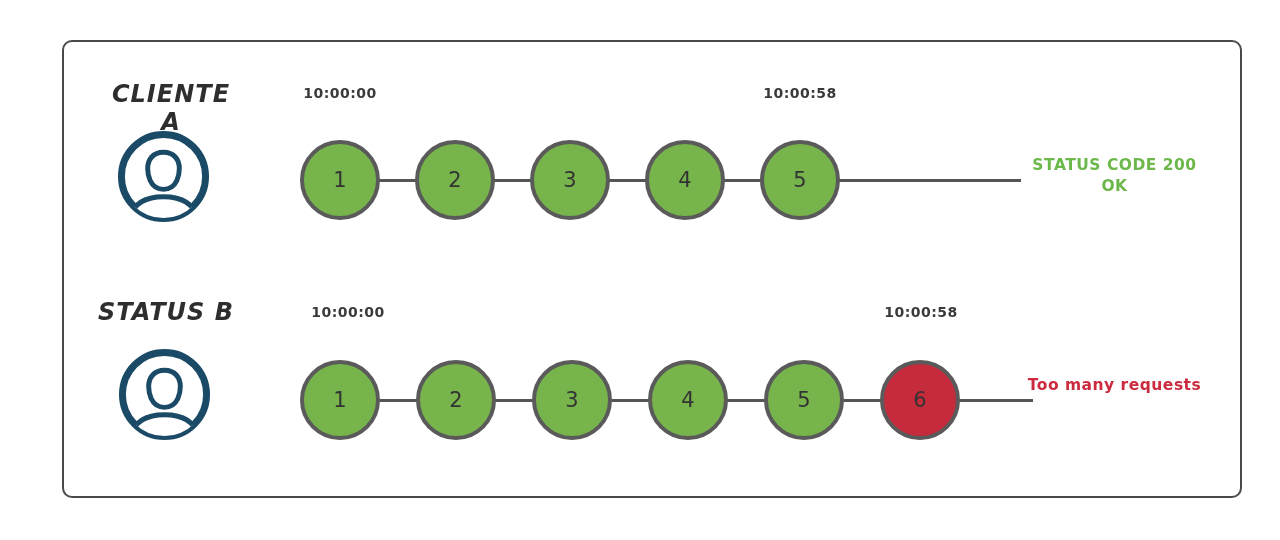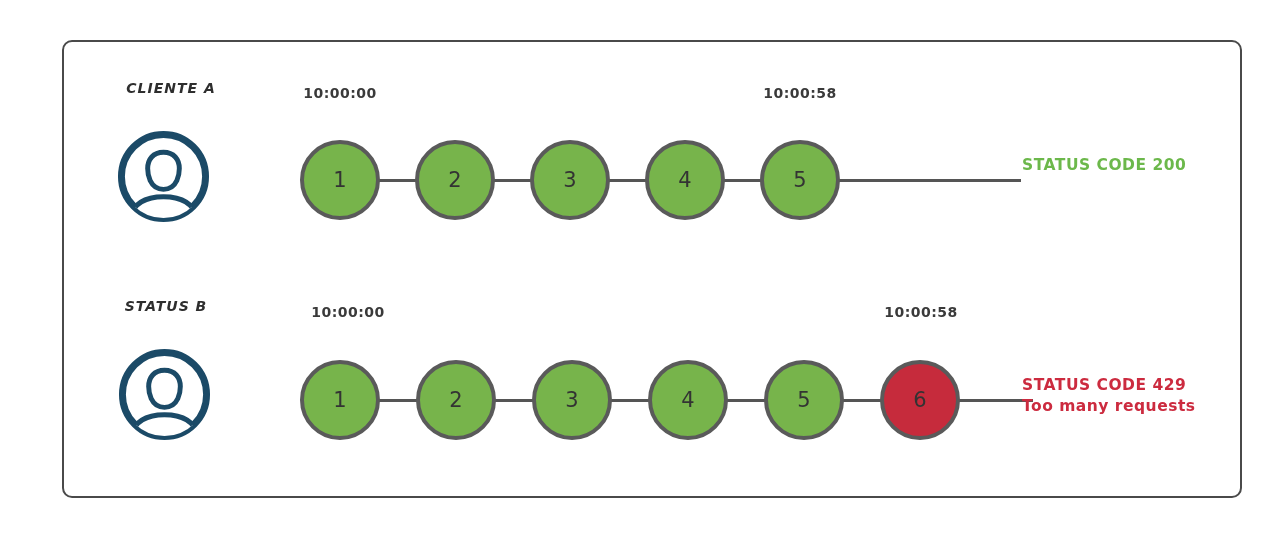--- a/index.html
+++ b/index.html
@@ -15,21 +15,21 @@
     width: 1180px; height: 458px;
     box-sizing: border-box;
     border: 2px solid var(--frame-border);
     border-radius: 10px;
     background: #ffffff;
   }
   .client-label {
     position: absolute;
     width: 140px;
     text-align: center;
-    font-size: 14px;
+    font-size: 24px;
     font-weight: bold;
     font-style: italic;
     letter-spacing: 1px;
     color: var(--label-text);
   }
   .labelA { left: 101px; top: 80px; }
   .labelB { left: 96px; top: 298px; }
 
   .avatar { position: absolute; width: 95px; height: 95px; }
   .avatarA { left: 116px; top: 129px; }
@@ -68,21 +68,21 @@
   }
   .tsA1 { left: 340px; top: 85px; }
   .tsA2 { left: 800px; top: 85px; }
   .tsB1 { left: 348px; top: 304px; }
   .tsB2 { left: 921px; top: 304px; }
 
   .status {
     position: absolute;
     left: 1022px;
     width: 185px;
-    text-align: left;
+    text-align: center;
     font-size: 15.5px;
     line-height: 21px;
     font-weight: bold;
     letter-spacing: 0.5px;
     white-space: nowrap;
   }
   .statusA { top: 155px; color: var(--status-ok-text); }
   .statusB { top: 375px; color: var(--status-error-text); }
 </style>
 </head>
@@ -113,20 +113,21 @@
   <div id="circlesA">
       <div class="circle" style="left: 300px; top: 140px;">1</div>
       <div class="circle" style="left: 415px; top: 140px;">2</div>
       <div class="circle" style="left: 530px; top: 140px;">3</div>
       <div class="circle" style="left: 645px; top: 140px;">4</div>
       <div class="circle" style="left: 760px; top: 140px;">5</div>
     </div>
 
   <div class="status statusA">
     <div>STATUS CODE 200</div>
+    <div>OK</div>
   </div>
 
   <div class="client-label labelB">STATUS B</div>
 
   <svg class="avatar avatarB" viewBox="0 0 96 96" aria-hidden="true">
     <defs>
         <clipPath id="clipB">
           <circle cx="48" cy="48" r="42"></circle>
         </clipPath>
       </defs>
@@ -144,16 +145,15 @@
   <div id="circlesB">
       <div class="circle" style="left: 300px; top: 360px;">1</div>
       <div class="circle" style="left: 416px; top: 360px;">2</div>
       <div class="circle" style="left: 532px; top: 360px;">3</div>
       <div class="circle" style="left: 648px; top: 360px;">4</div>
       <div class="circle" style="left: 764px; top: 360px;">5</div>
       <div class="circle limited" style="left: 880px; top: 360px;">6</div>
     </div>
 
   <div class="status statusB">
-    <div>STATUS CODE 429</div>
     <div>Too many requests</div>
   </div>
 </div>
 
 </body></html>

